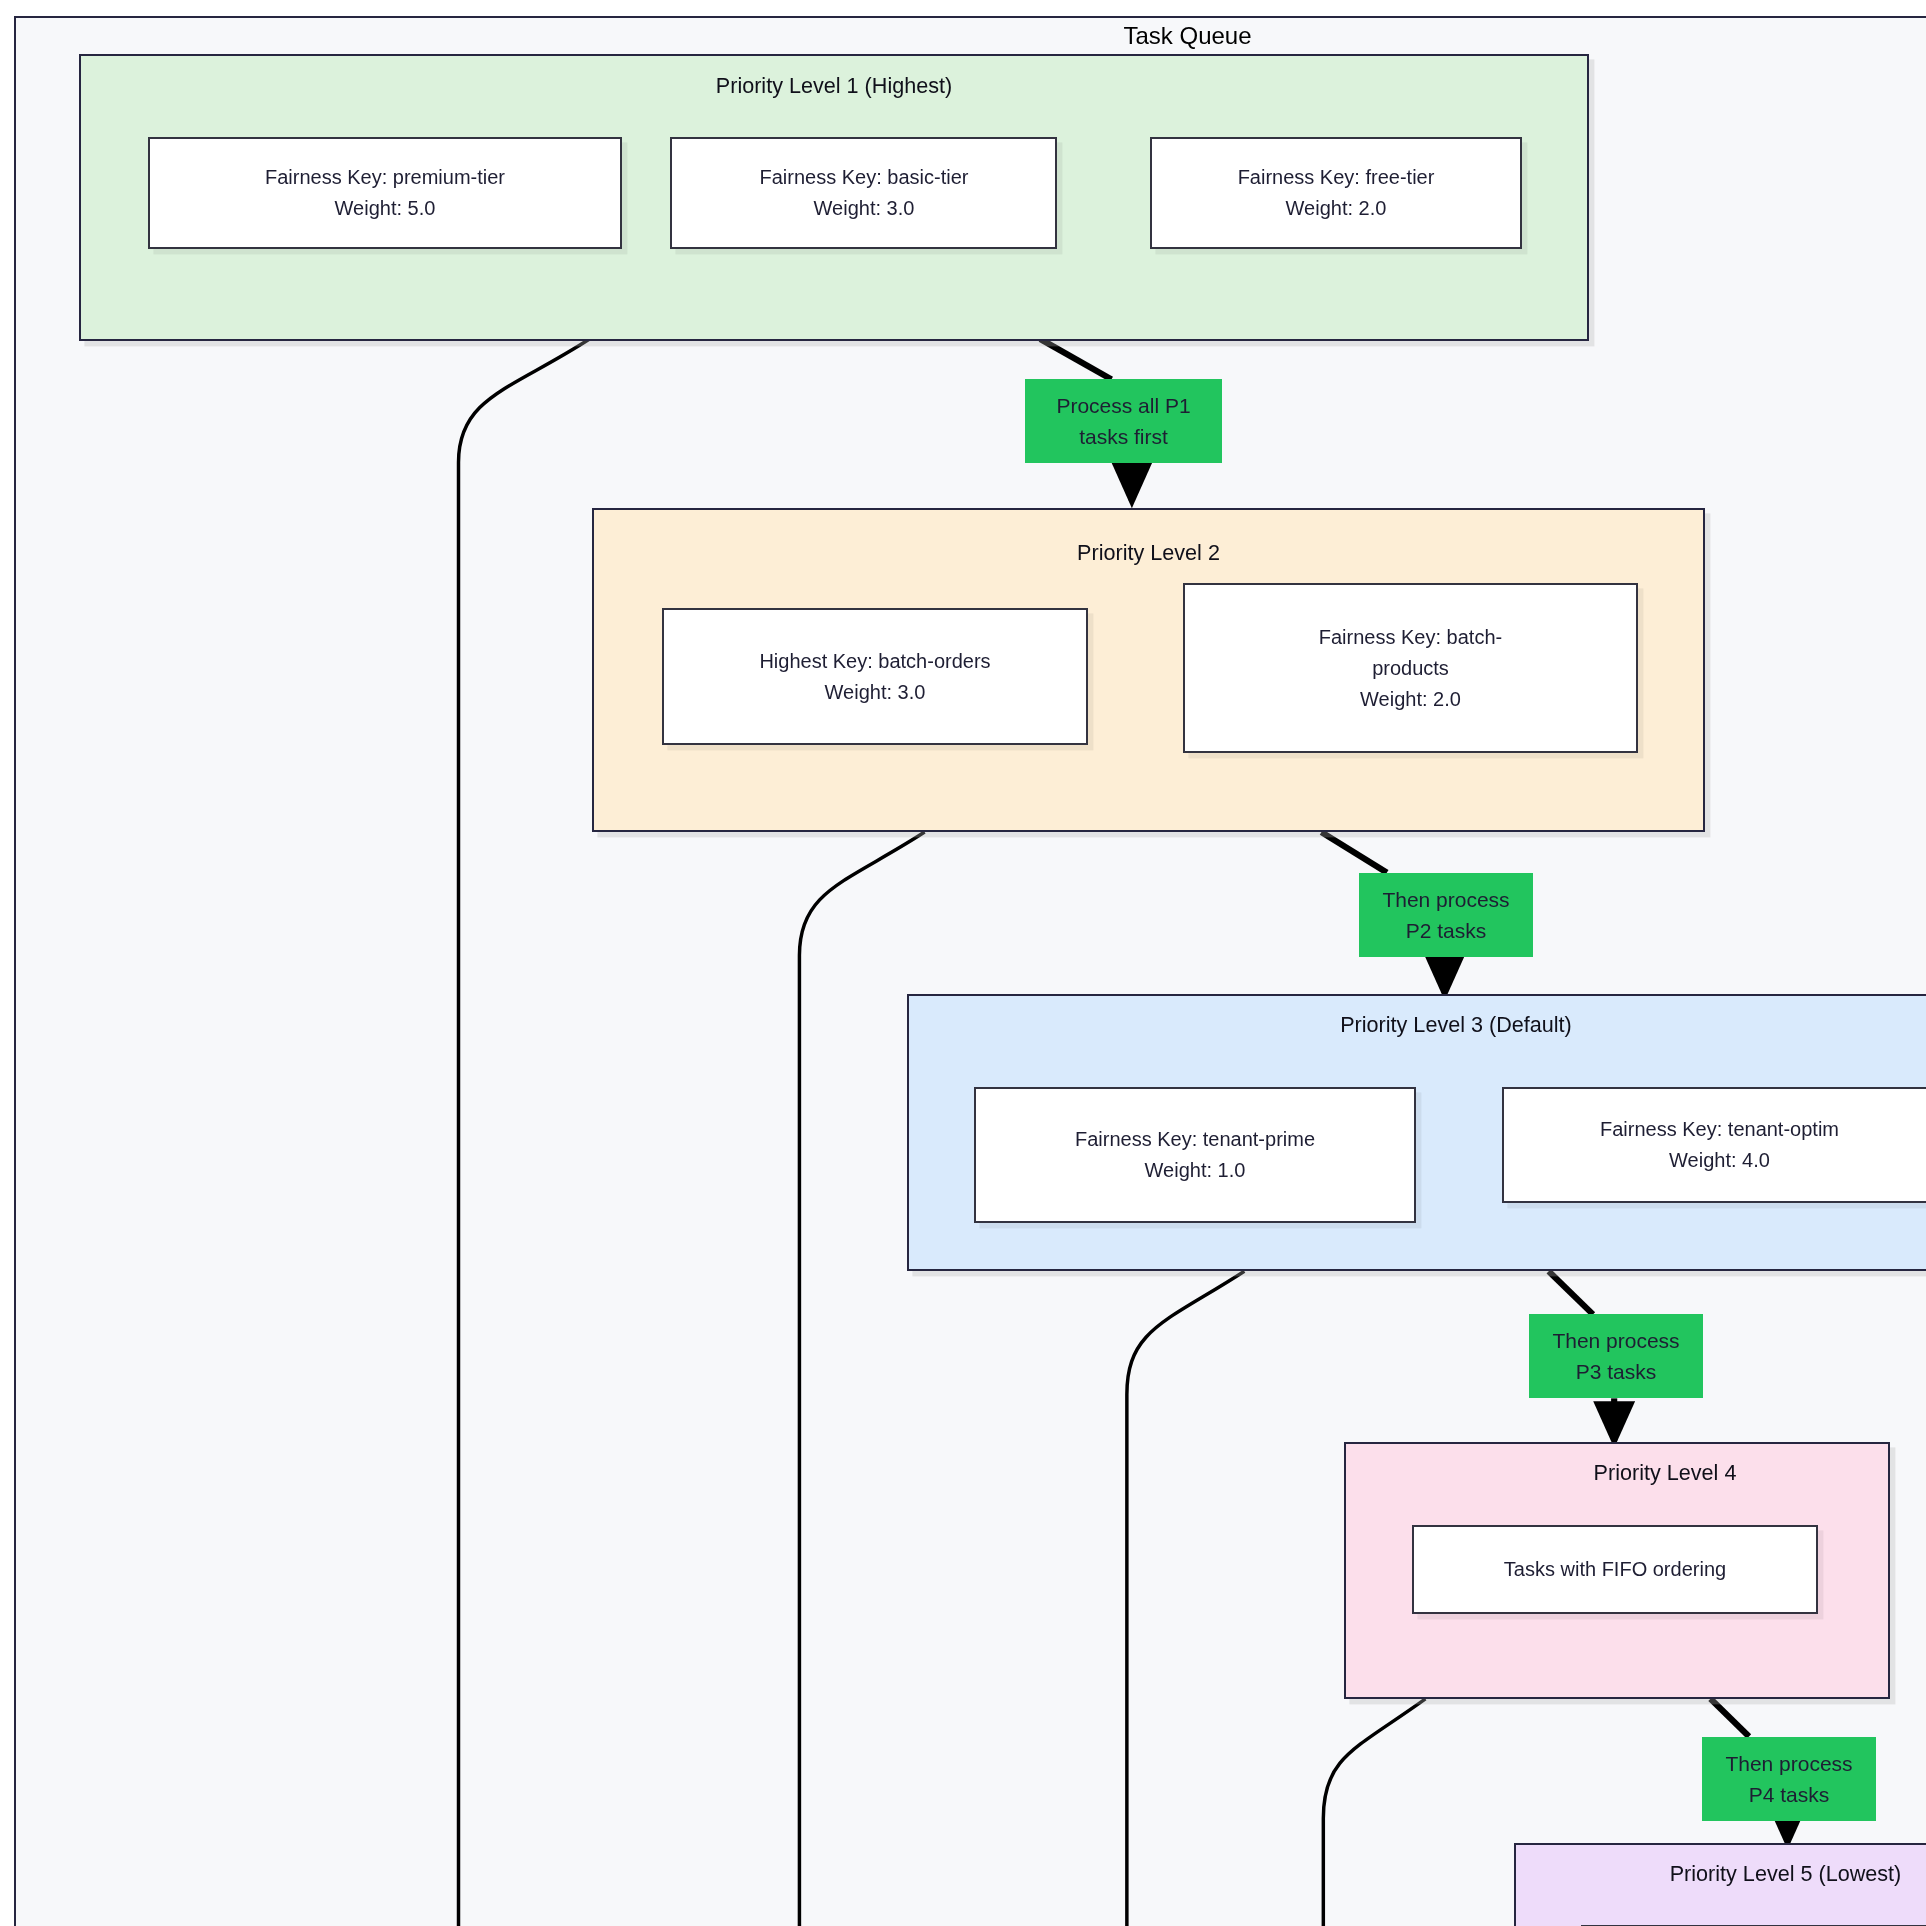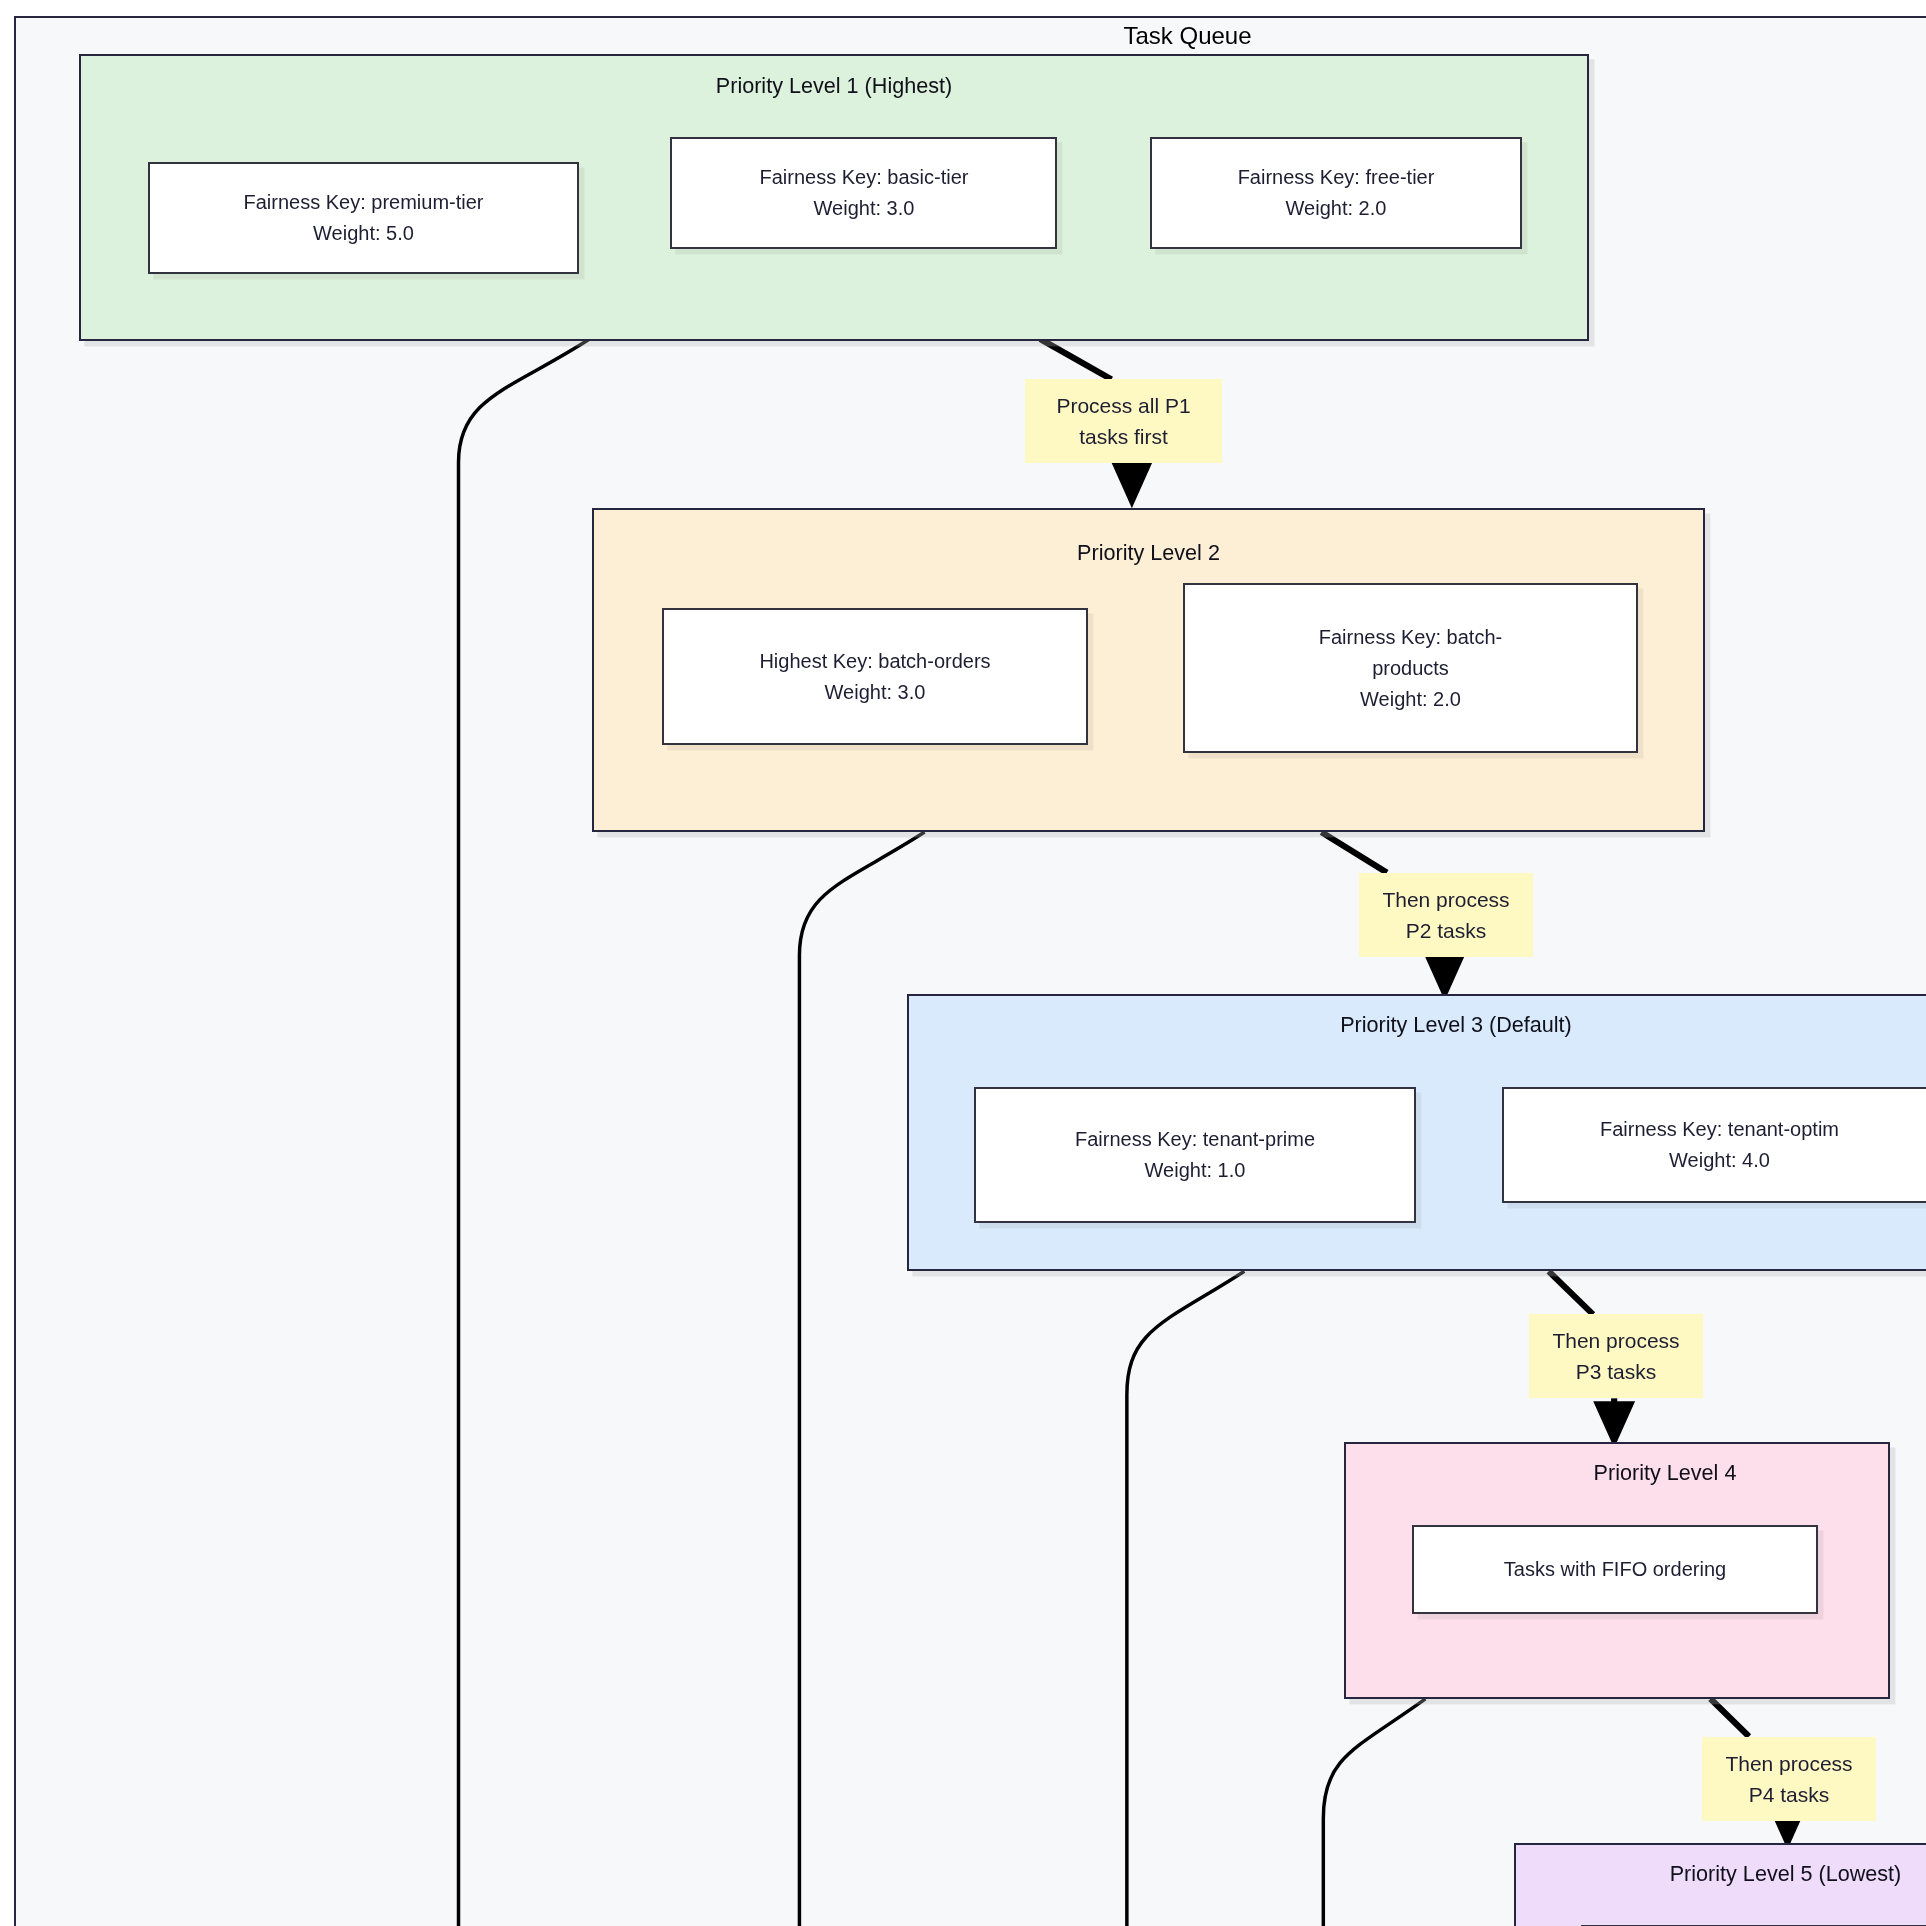--- a/index.html
+++ b/index.html
@@ -32,21 +32,21 @@
     justify-content:center;
     text-align:center;
     color:#1e1e33;
     padding:3.9px 7px;
     line-height:1.55;
   }
   .node .ln{display:block;width:100%;}
   .edge-label{
     position:absolute;
     box-sizing:border-box;
-    background:#fef9c3;
+    background:#22c55e;
     color:#1e1e33;
     text-align:center;
     display:flex;
     flex-direction:column;
     align-items:center;
     justify-content:center;
     line-height:1.5;
     white-space:nowrap;
     z-index:6;
   }
@@ -109,21 +109,21 @@
 
     <path class="wire-thick" marker-end="url(#arw)" d="M4640,5400
              L4640,5730
              C4640,5790 4600,5810 4480,5870
              L2810,6090"></path>
   </svg>
 
   <div class="cluster" style="left:79px;top:54px;width:1510px;height:287px;background:#dcf2dc;z-index:3;"></div>
   <div class="cluster-title" style="left:79px;top:73px;width:1510px;font-size:21.6px;z-index:4;">Priority Level 1 (Highest)</div>
 
-  <div class="node" style="left:148px;top:137px;width:431px;height:112px;font-size:20px;z-index:4;margin-top:25px;">
+  <div class="node" style="left:148px;top:137px;width:474px;height:112px;font-size:20px;z-index:4;">
     <span class="ln">Fairness Key: premium-tier</span>
     <span class="ln">Weight: 5.0</span>
   </div>
 
   <div class="node" style="left:670px;top:137px;width:387px;height:112px;font-size:20px;z-index:4;padding-left:8px;">
     <span class="ln">Fairness Key: basic-tier</span>
     <span class="ln">Weight: 3.0</span>
   </div>
 
   <div class="node" style="left:1150px;top:137px;width:372px;height:112px;font-size:20px;z-index:4;">

